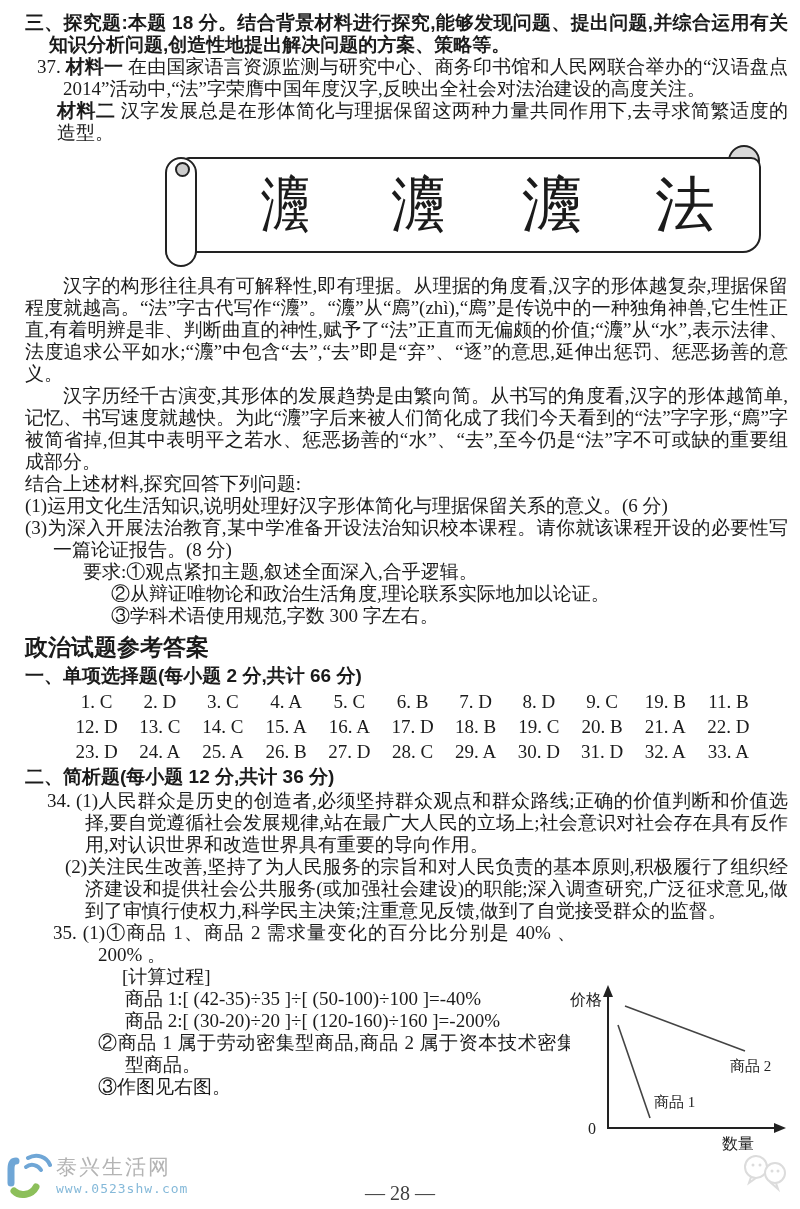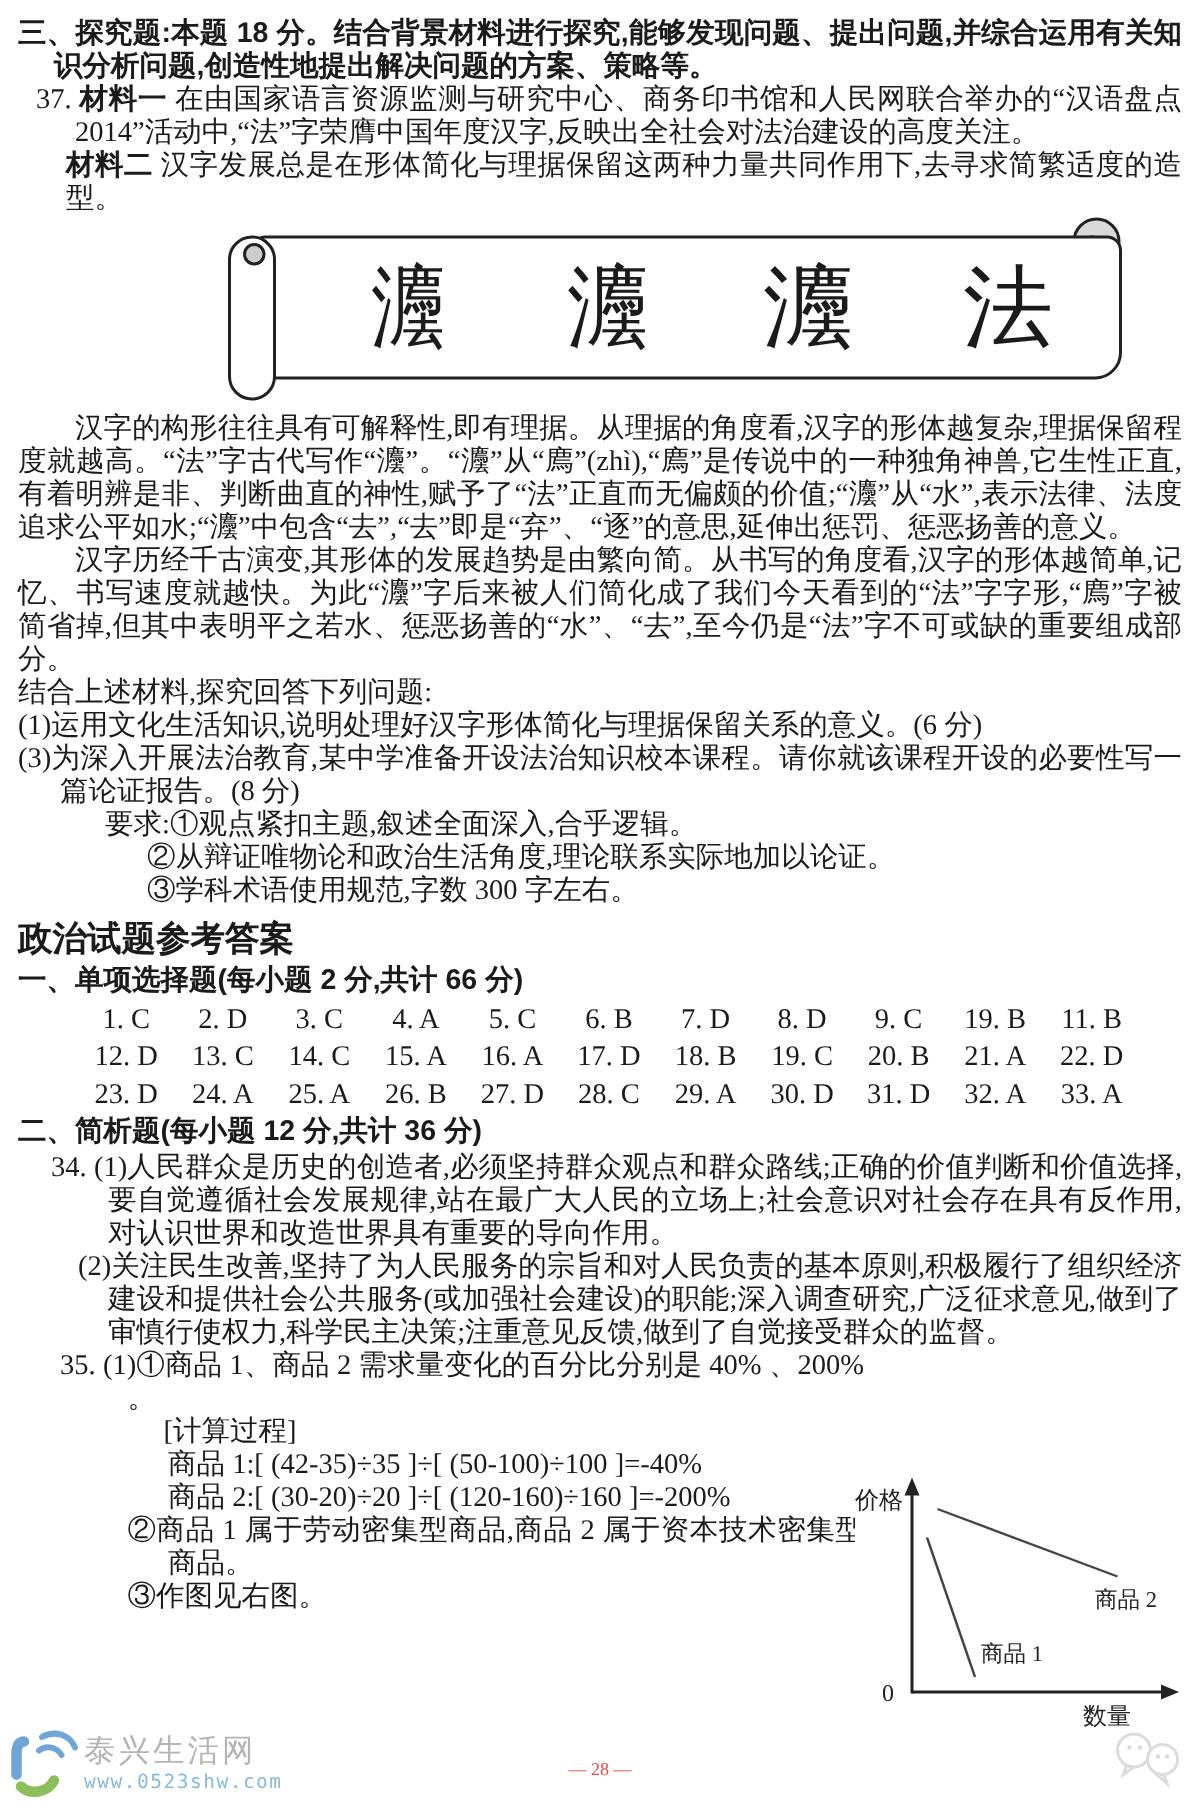--- a/index.html
+++ b/index.html
@@ -2,21 +2,21 @@
 <html><head>
 <meta charset="utf-8">
 <style>
   * { box-sizing: border-box; }
   html,body { margin:0; padding:0; }
   body {
     width:800px; height:1209px; background:#ffffff; color:#1b1b1b;
     font-family:"Liberation Serif", serif;
     position:relative; overflow:hidden;
   }
-  .page { position:absolute; inset:0; padding:12px 12px 0 12px; font-size:19px; line-height:22px;border-radius:28px; }
+  .page { position:absolute; inset:0; padding:12px 12px 0 25px; font-size:19px; line-height:22px;border-radius:28px; }
   p { margin:0; text-align:justify; }
   .h-intro { font-weight:700; padding-left:24px; text-indent:-24px; font-family:"Liberation Sans",sans-serif; }
   .mat1 { padding-left:38px; text-indent:-26px; }
   .mat2 { margin-left:32px; }
   .lbl { font-weight:700; font-family:"Liberation Sans",sans-serif;margin-top:16px; }
   .indent2 { text-indent:2em; }
   .qitem { padding-left:28px; text-indent:-28px; }
   .req0 { margin-left:58px; }
   .req1 { margin-left:86px; }
 
@@ -55,21 +55,21 @@
   .a35f { margin-left:73px; }
 
   
   .chart { position:absolute; left:570px; top:983px; width:225px; height:172px; background:#fff; }
 
   
   .wm-left { position:absolute; left:6px; bottom:6px; display:flex; align-items:flex-start; }
   .wm-left-text { margin-left:4px; }
   .site-name { font-size:21px; color:#b4b4b4; font-family:"Liberation Sans",sans-serif; letter-spacing:2px; }
   .site-url { font-size:13px; color:#85b9d9; font-family:"DejaVu Sans Mono",monospace; letter-spacing:1px; }
-  .page-num { position:absolute; left:50%; transform:translateX(-50%); bottom:22px; font-size:12px; color:#ef4444; }
+  .page-num { position:absolute; left:50%; transform:translateX(-50%); bottom:4px; font-size:20px; color:#404040; }
   .wm-right { position:absolute; right:8px; bottom:16px; display:flex; align-items:center; }
   .np-name { font-size:34px; color:#dedede; font-family:"Liberation Serif",serif; letter-spacing:2px; }
 </style>
 </head>
 <body>
 
 <div class="page">
 
   <p class="h-intro">三、探究题:本题 18 分。结合背景材料进行探究,能够发现问题、提出问题,并综合运用有关知识分析问题,创造性地提出解决问题的方案、策略等。</p>
 

